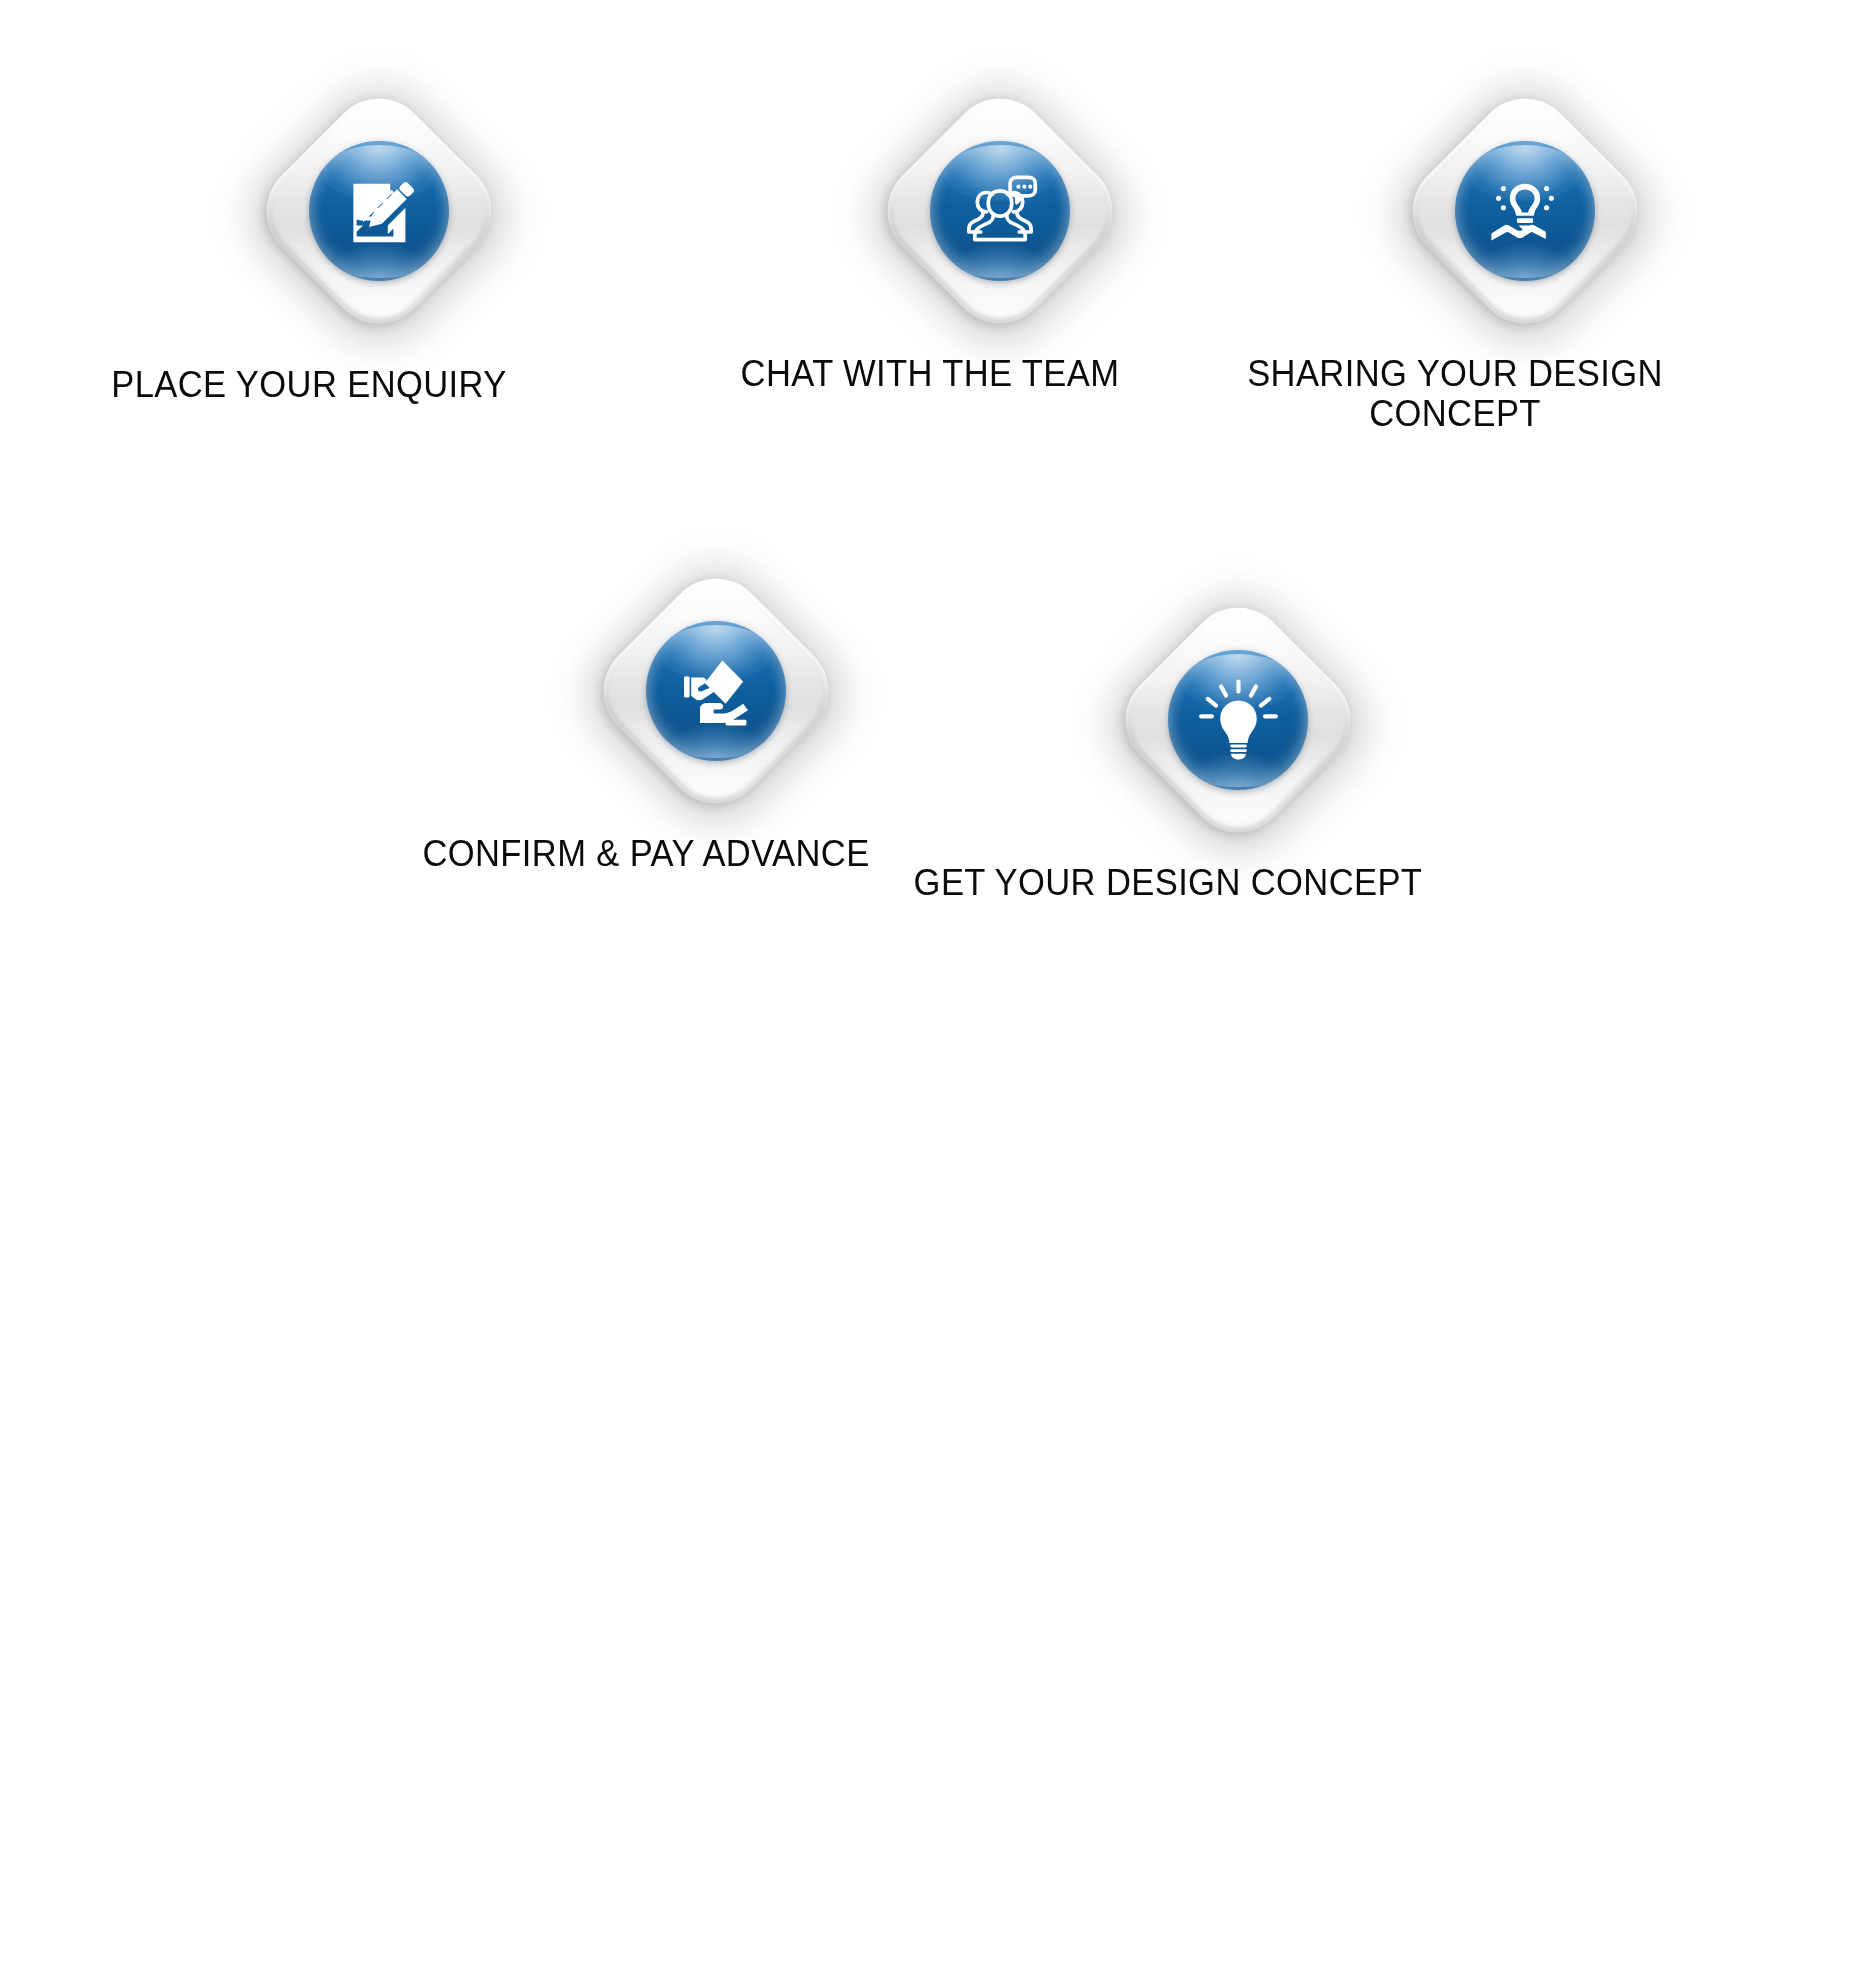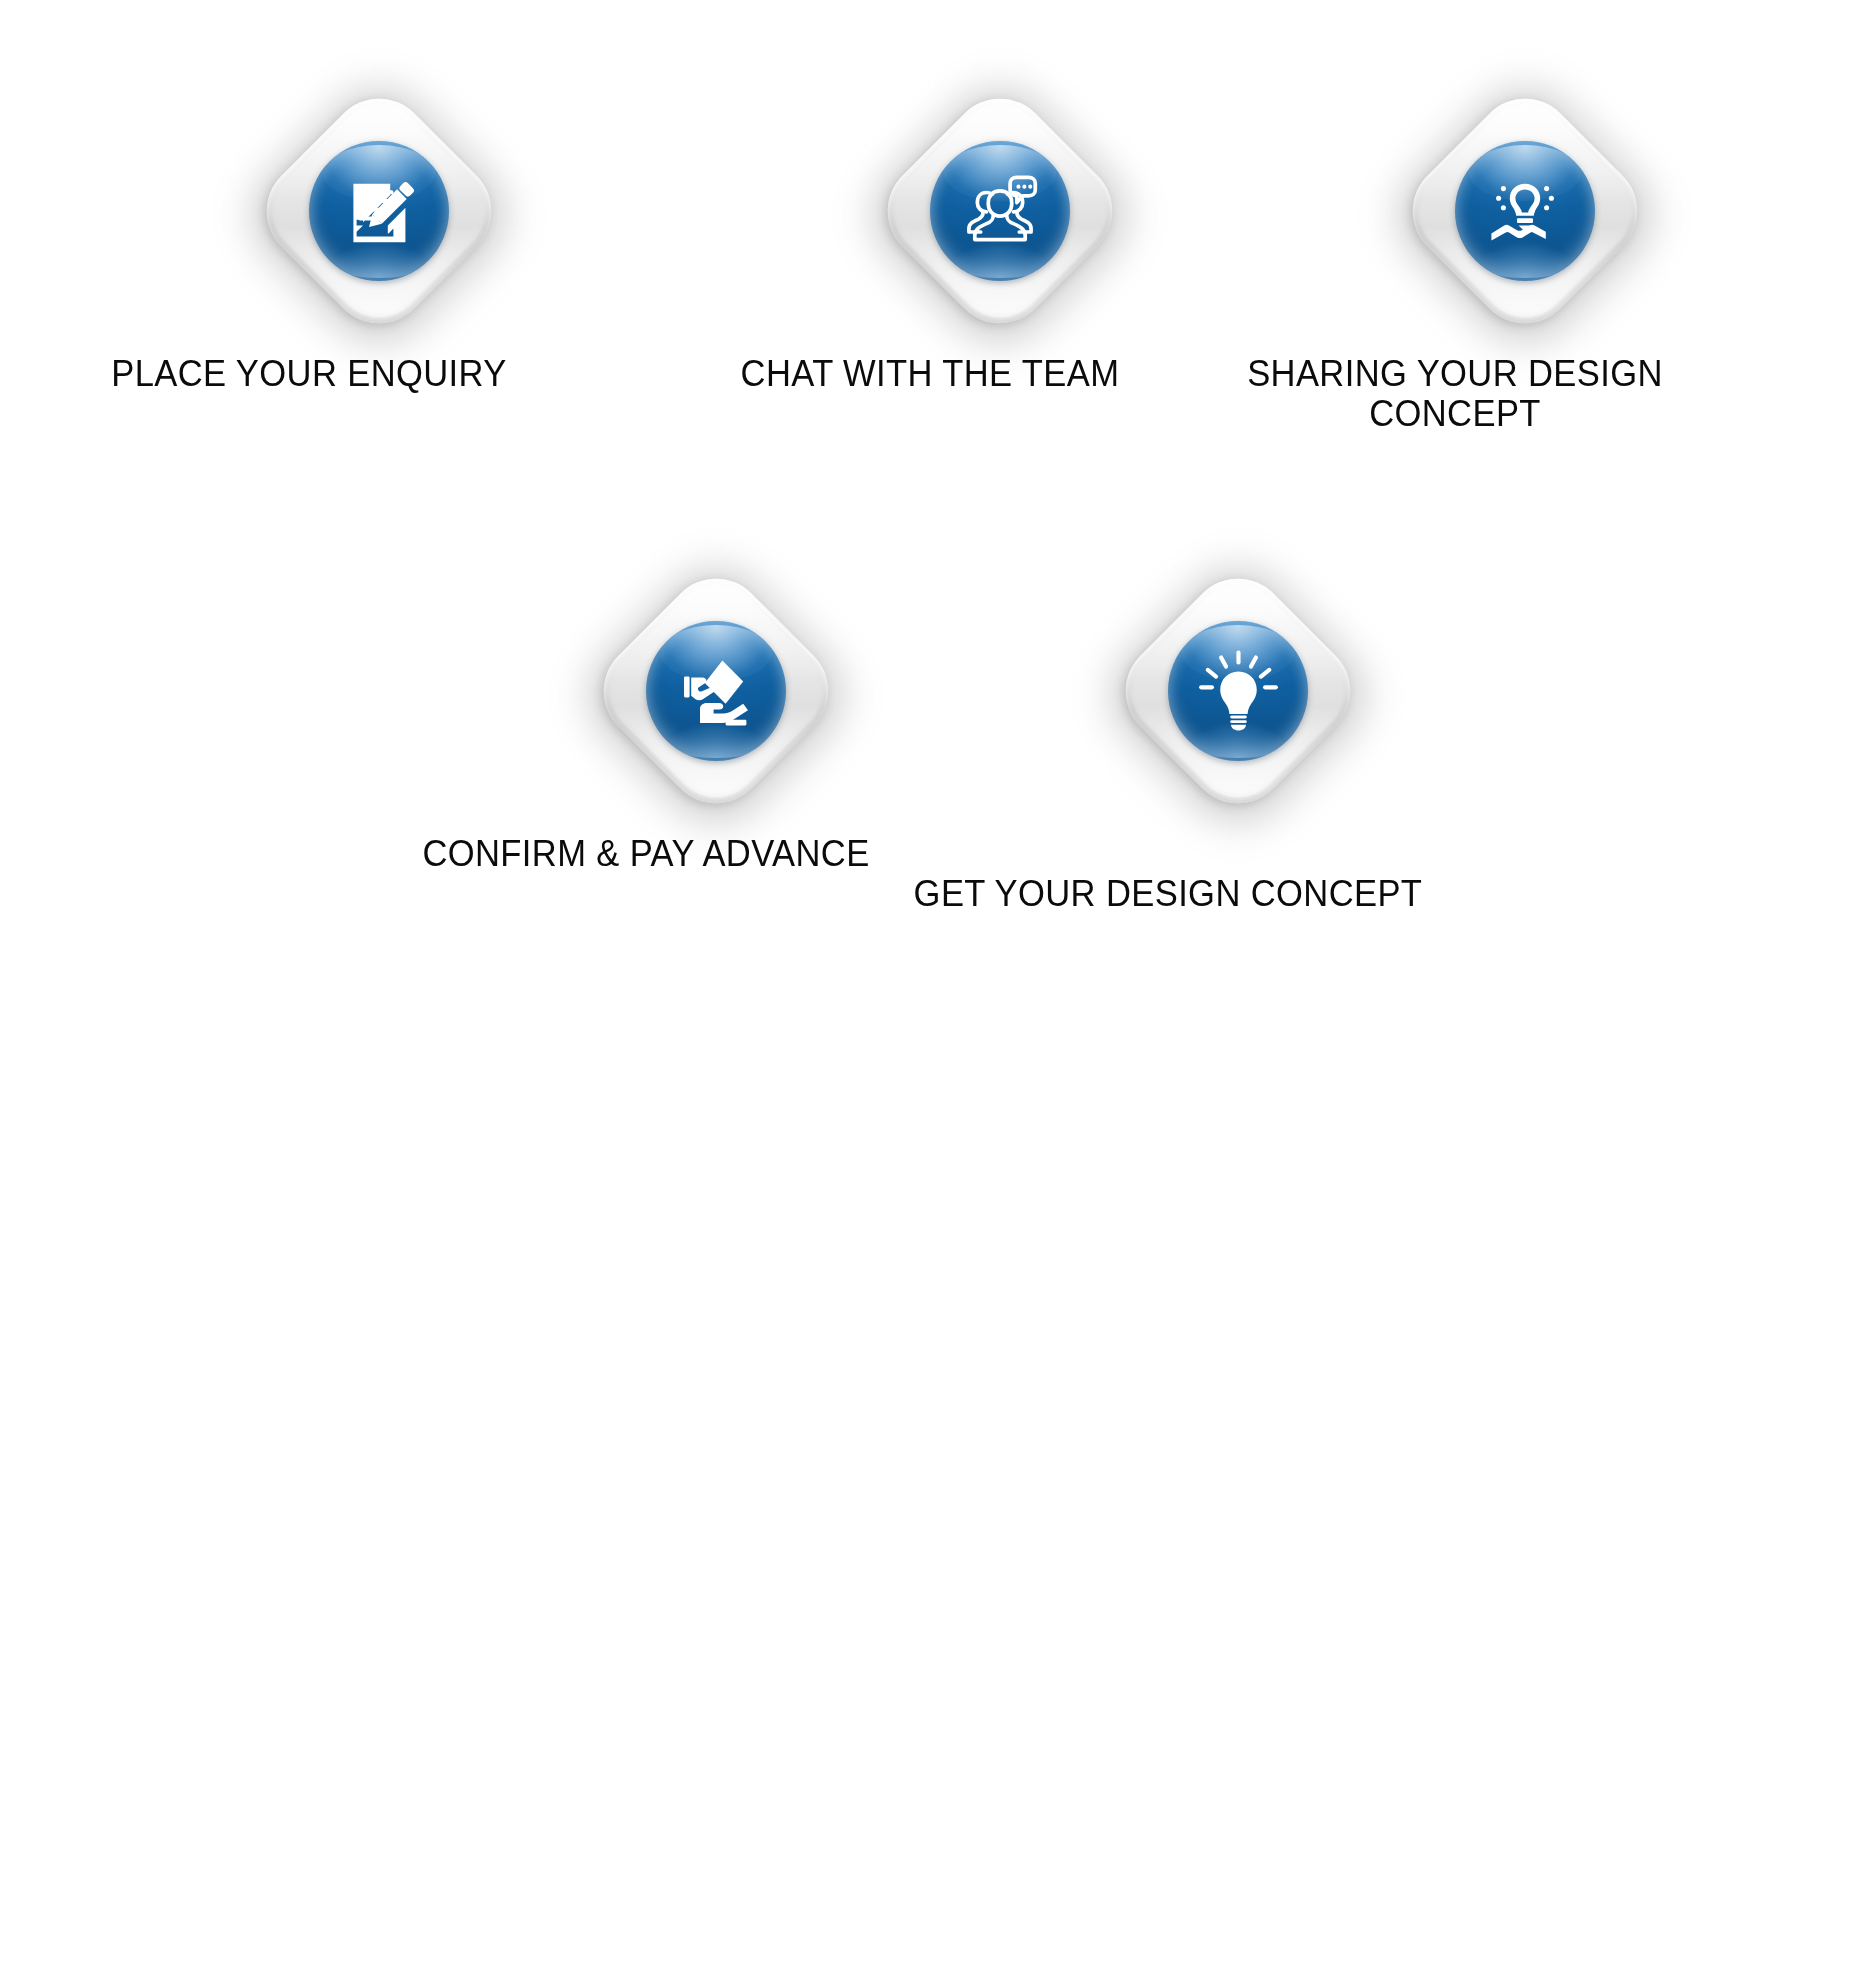--- a/index.html
+++ b/index.html
@@ -87,25 +87,25 @@
     font-family:"Liberation Sans", sans-serif;
     font-size:36px;
     line-height:1.12;
     letter-spacing:0.4px;
     font-weight:400;
     white-space:pre-line;
     transform:scaleX(.96);
   }
 
   
-  .p1{left:248px; top:80px;}
+  .p1{left:248px; top:80px;gap:11px;}
   .p2{left:869px;top:80px;justify-content:center;}
   .p3{left:1394px;top:80px;}
   .p4{left:585px; top:560px;}
-  .p5{left:1107px;top:560px;gap:40px;}
+  .p5{left:1107px;top:589px;}
   .p6{left:839px;top:989px;}
   .p7{left:839px;top:1465px;}
   .step{width:262px;}
   .step .label{width:544px;margin-left:-141px;}
   .step.wide .label{width:587px;margin-left:-163px;}
 </style>
 </head>
 <body>
 
 <div id="stage">

